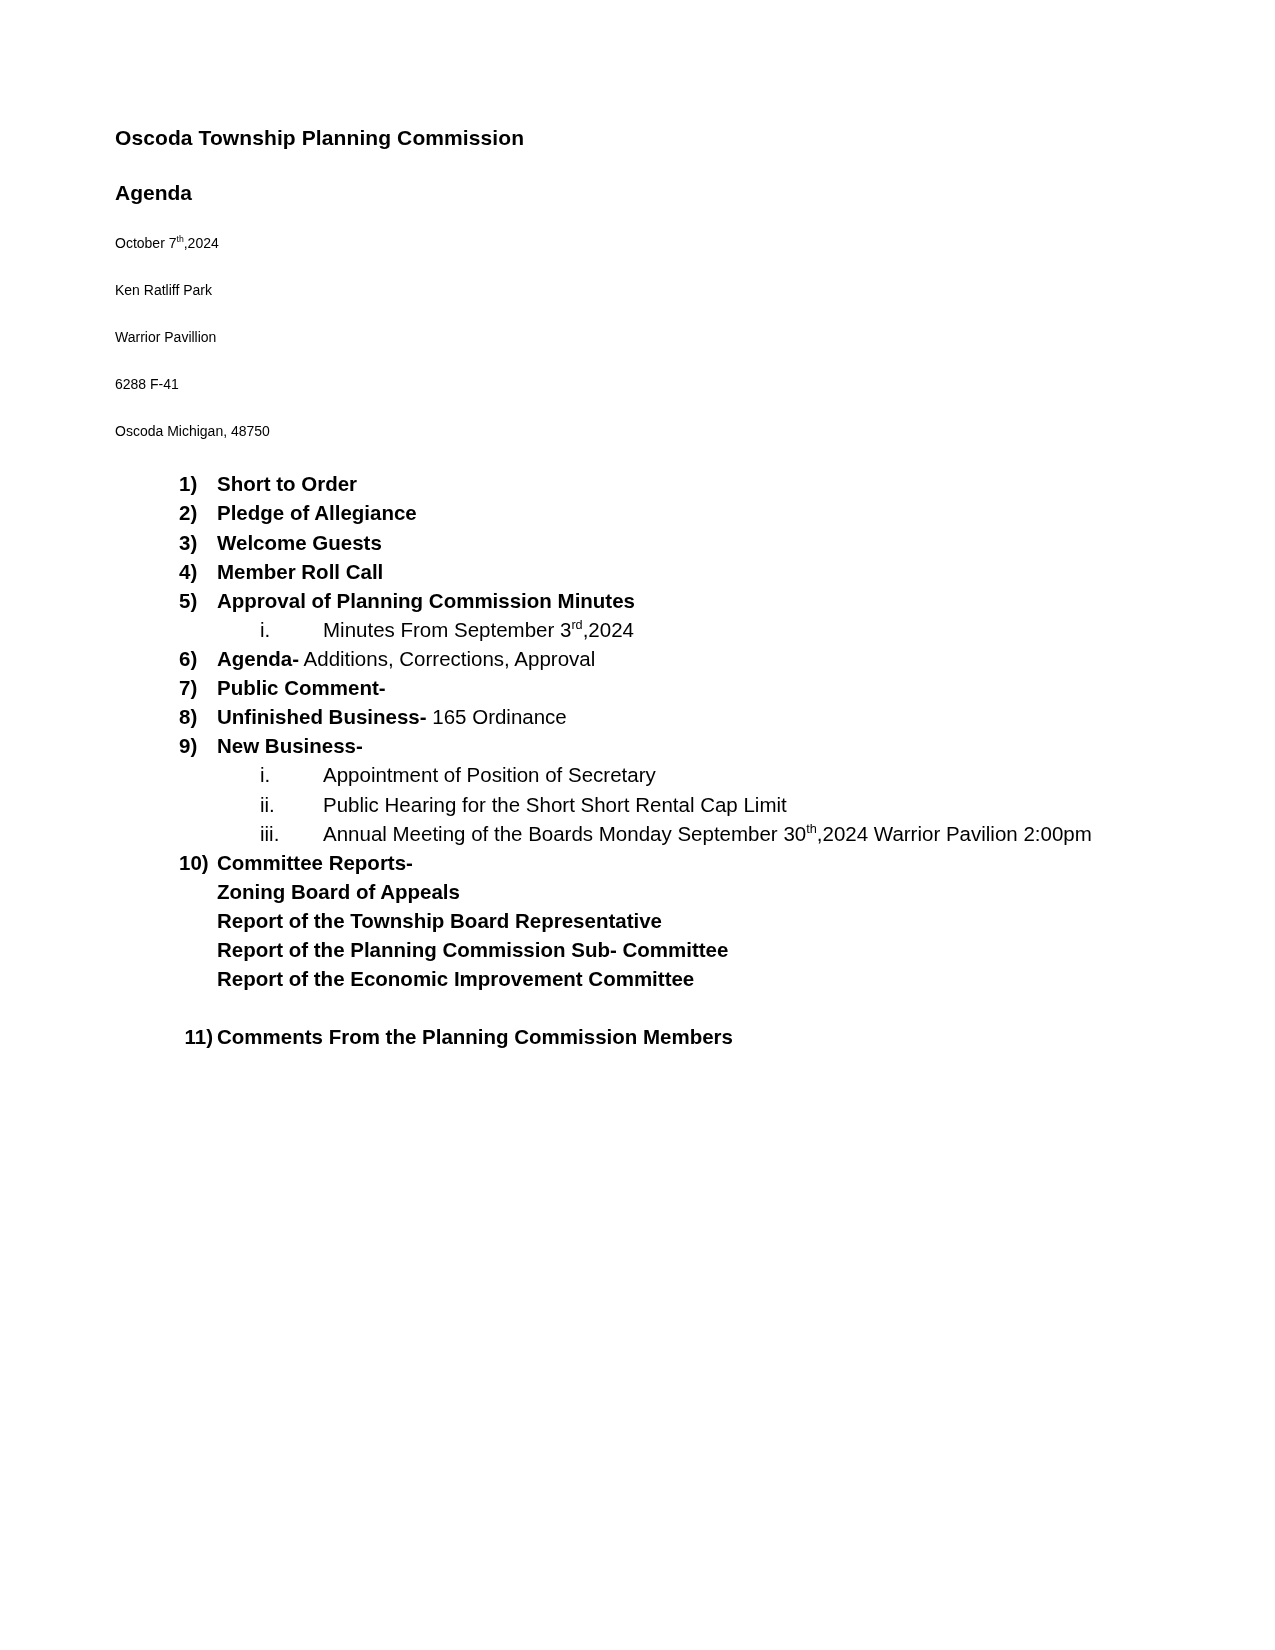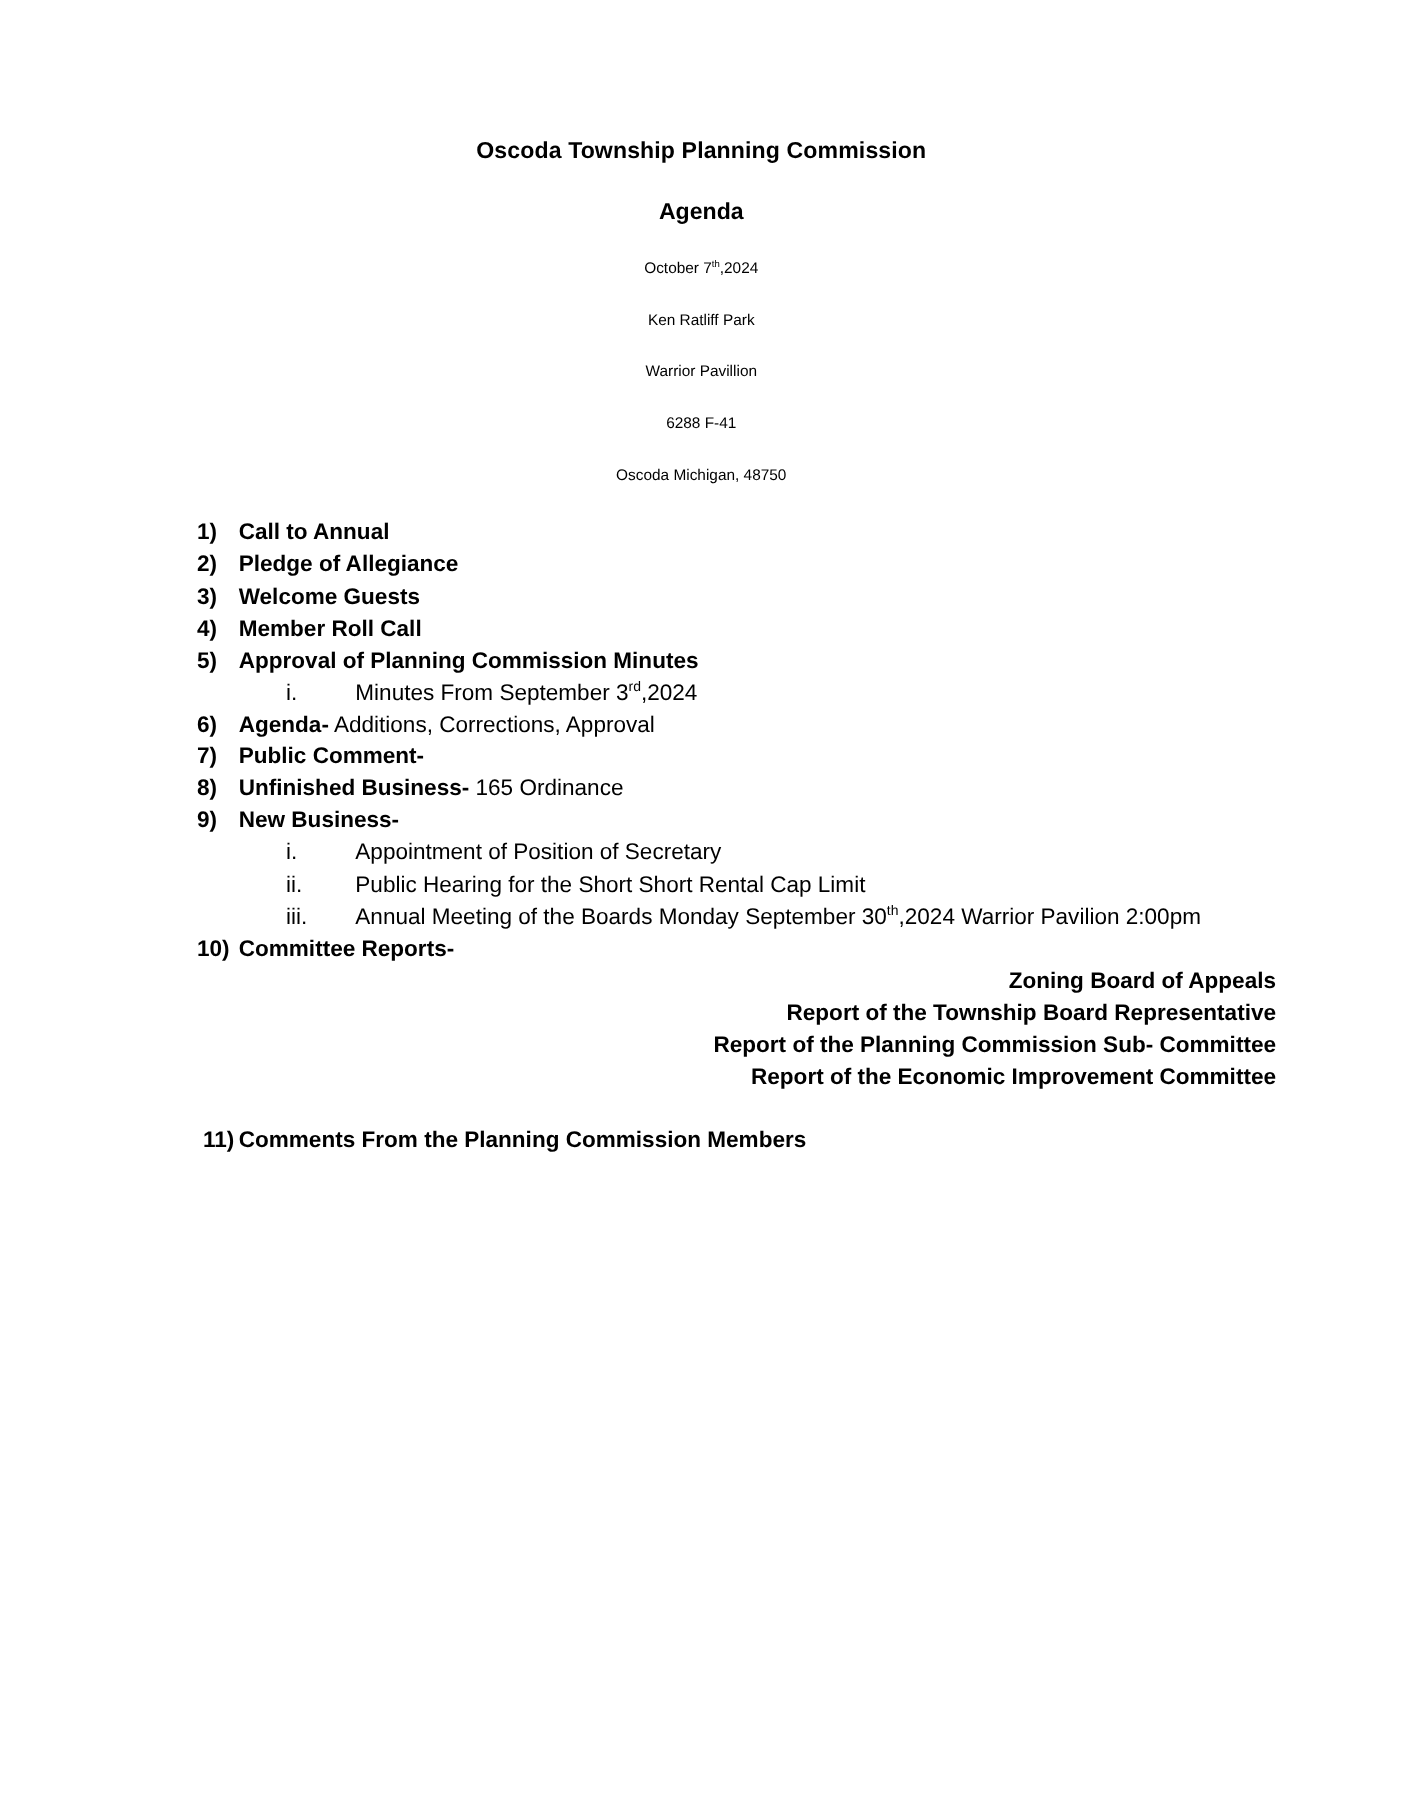--- a/index.html
+++ b/index.html
@@ -15,21 +15,21 @@
     position: relative;
     overflow: hidden;
   }
   .page {
     box-sizing: border-box;
     width: 1275px;
     height: 1650px;
     padding: 125px 115px 0 115px;
   }
   .center {
-    text-align: center;
+    text-align: left;
   }
   .doc-title {
     font-size: 21px;
     font-weight: bold;
     letter-spacing: 0.1px;
     margin: 0 0 30px 0;
     line-height: 1.2;
   }
   .doc-subtitle {
     font-size: 21px;
@@ -88,21 +88,20 @@
     position: absolute;
     left: 43px;
     top: 0;
     font-weight: normal;
   }
   .sub-lines {
     font-weight: bold;
   }
   .sub-lines div {
     padding-left: 0;
-    text-align: right;
   }
   .spacer {
     height: 29px;
   }
   .last-item {
     position: relative;
     padding-left: 38px;
     font-size: 20.5px;
     line-height: 1.42;
     font-weight: bold;
@@ -134,21 +133,21 @@
   <div class="head-line center">Warrior Pavillion</div>
 
   <div class="head-line center">6288 F-41</div>
 
   <div class="head-line center">Oscoda Michigan, 48750</div>
 
   <ol class="main">
 
     <li>
       <span class="num">1)</span>
-      <span class="bold">Call to Annual</span>
+      <span class="bold">Short to Order</span>
     </li>
 
     <li>
       <span class="num">2)</span>
       <span class="bold">Pledge of Allegiance</span>
     </li>
 
     <li>
       <span class="num">3)</span>
       <span class="bold">Welcome Guests</span>

